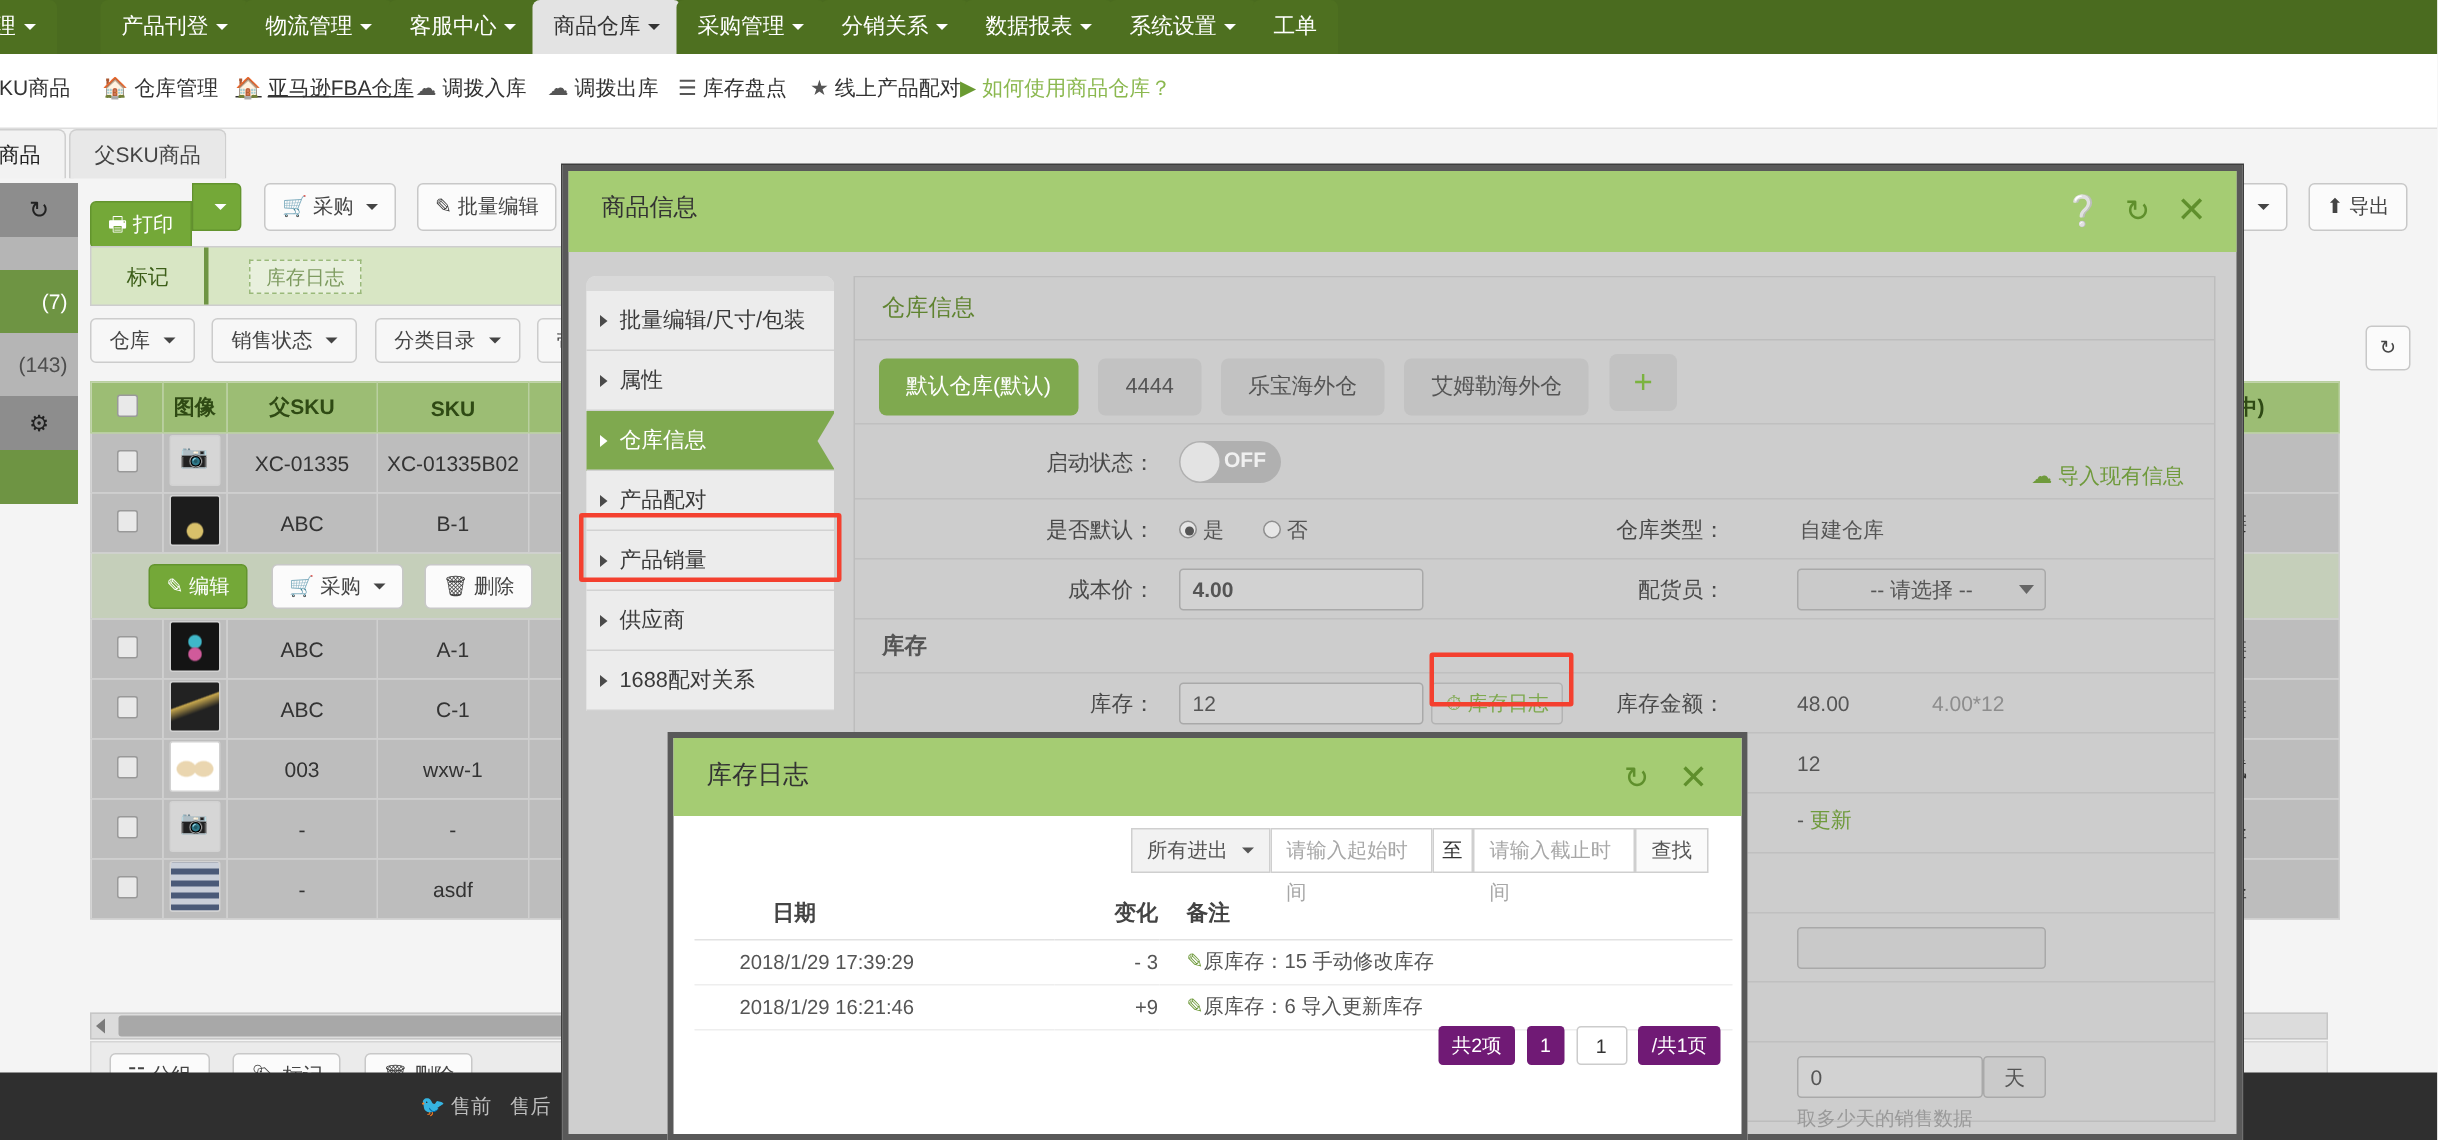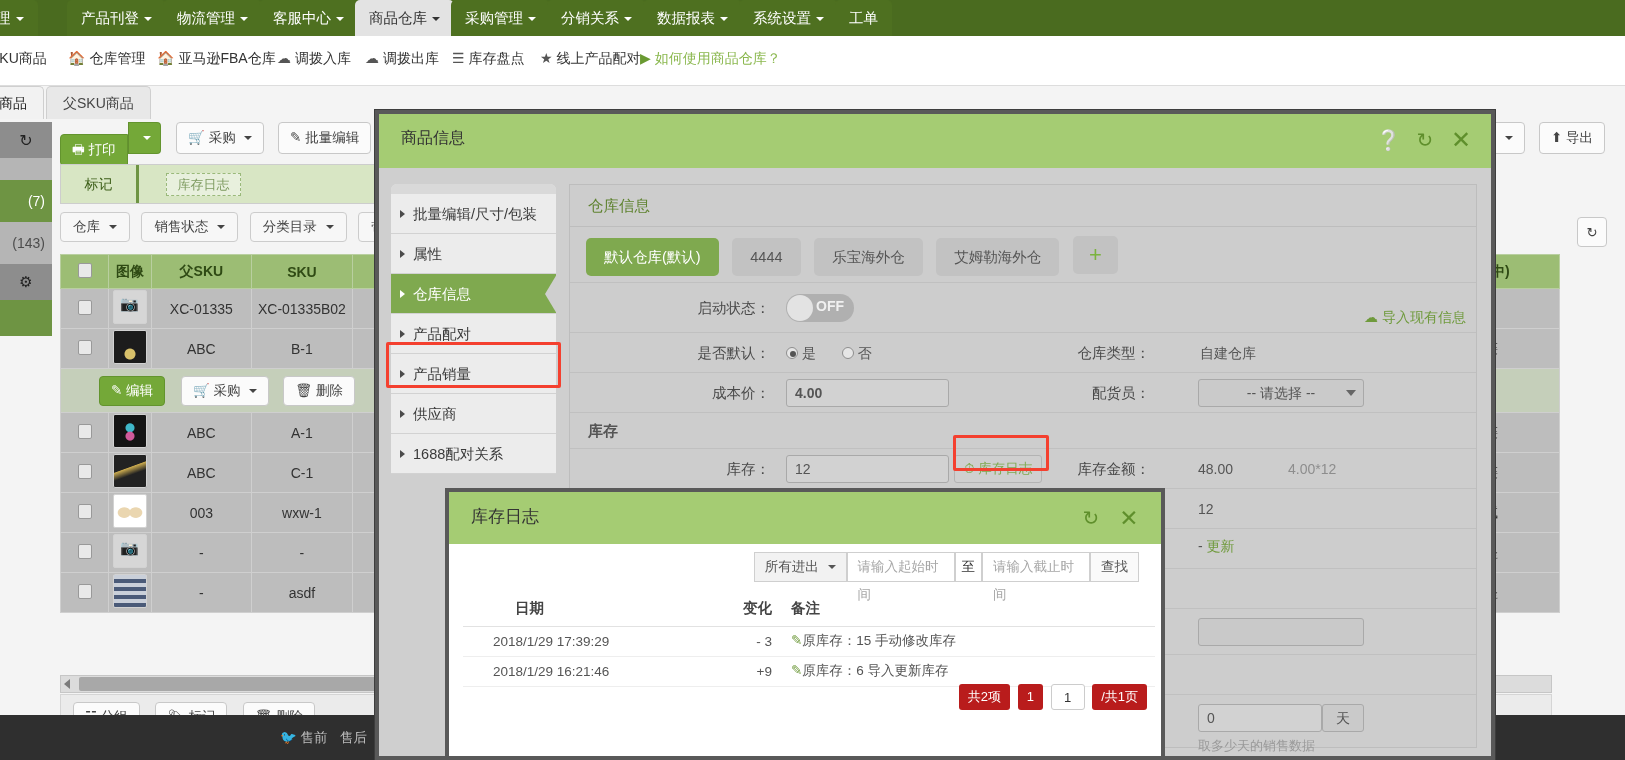--- a/index.html
+++ b/index.html
@@ -206,21 +206,21 @@
   .m2-f.at { background:#fff; color:#333; padding:0 6px; }
 
   .logtbl { position:absolute; top:100px; left:14px; right:14px; border-collapse:collapse; width:692px; }
   .logtbl th { font-size:14.5px; color:#444; font-weight:bold; height:34px; border-bottom:1px solid #e2e2e2;
      text-align:left; }
   .logtbl td { height:30px; font-size:13.5px; color:#555; border-bottom:1px solid #eee; }
   .chg-neg { color:#4e8b3a; }
   .chg-pos { color:#e03b2f; }
 
   .pager { position:absolute; right:14px; top:192px; height:26px; }
-  .pg { display:inline-block; height:26px; line-height:26px; padding:0 9px; background:#b91c1c; color:#fff;
+  .pg { display:inline-block; height:26px; line-height:26px; padding:0 9px; background:#701a75; color:#fff;
      border-radius:3px; font-size:13px; margin-left:4px; vertical-align:top;}
   .pg.inp { background:#fff; color:#333; border:1px solid #ccc; width:34px; text-align:center; padding:0; }
   .pg.num { padding:0 9px; }
 </style>
 </head>
 <body>
 
 <div id="root">
 
   <div class="topnav">
@@ -232,21 +232,21 @@
     <div class="navitem" style="left:451px;"><span>采购管理</span><i class="caret-d"></i></div>
     <div class="navitem" style="left:547px;"><span>分销关系</span><i class="caret-d"></i></div>
     <div class="navitem" style="left:643px;"><span>数据报表</span><i class="caret-d"></i></div>
     <div class="navitem" style="left:739px;"><span>系统设置</span><i class="caret-d"></i></div>
     <div class="navitem" style="left:835px;"><span>工单</span></div>
   </div>
 
   <div class="subnav">
     <div class="sub" style="left:-10px;"><span>SKU商品</span></div>
     <div class="sub" style="left:68px;"><span class="ic">🏠</span><span>仓库管理</span></div>
-    <div class="sub" style="left:157px;"><span class="ic">🏠</span><span>亚马逊FBA仓库</span></div>
+    <div class="sub" style="left:157px;text-decoration:underline;"><span class="ic">🏠</span><span>亚马逊FBA仓库</span></div>
     <div class="sub" style="left:277px;"><span class="ic">☁</span><span>调拨入库</span></div>
     <div class="sub" style="left:365px;"><span class="ic">☁</span><span>调拨出库</span></div>
     <div class="sub" style="left:452px;"><span class="ic">☰</span><span>库存盘点</span></div>
     <div class="sub" style="left:540px;"><span class="ic">★</span><span>线上产品配对</span></div>
     <div class="sub help" style="left:640px;"><span class="ic">▶</span><span>如何使用商品仓库？</span></div>
   </div>
 
   <div class="page">
 
     <div class="tabsrow">
@@ -425,21 +425,21 @@
           <span class="whchip"><span>艾姆勒海外仓</span></span>
           <span class="whchip plus"><span>+</span></span>
         </div>
 
         <div class="frow" style="height:50px;">
           <div class="flabel" style="left:0px; top:16px; width:200px;"><span>启动状态：</span></div>
           <div class="toggle" style="left:216px; top:11px;">
             <div class="knob"></div>
             <div class="tx">OFF</div>
           </div>
-          <div class="importlink" style="right:10px; top:26px;">☁ <span>导入现有信息</span></div>
+          <div class="importlink" style="right:20px; top:26px;">☁ <span>导入现有信息</span></div>
         </div>
 
         <div class="frow" style="height:40px;">
           <div class="flabel" style="left:0px; top:11px; width:200px;"><span>是否默认：</span></div>
           <div class="fval" style="left:216px; top:12px;">
             <span class="radio on"></span><span>是</span>
             <span style="display:inline-block;width:18px;"></span>
             <span class="radio"></span><span>否</span>
           </div>
           <div class="flabel" style="left:460px; top:11px; width:120px;"><span>仓库类型：</span></div>

